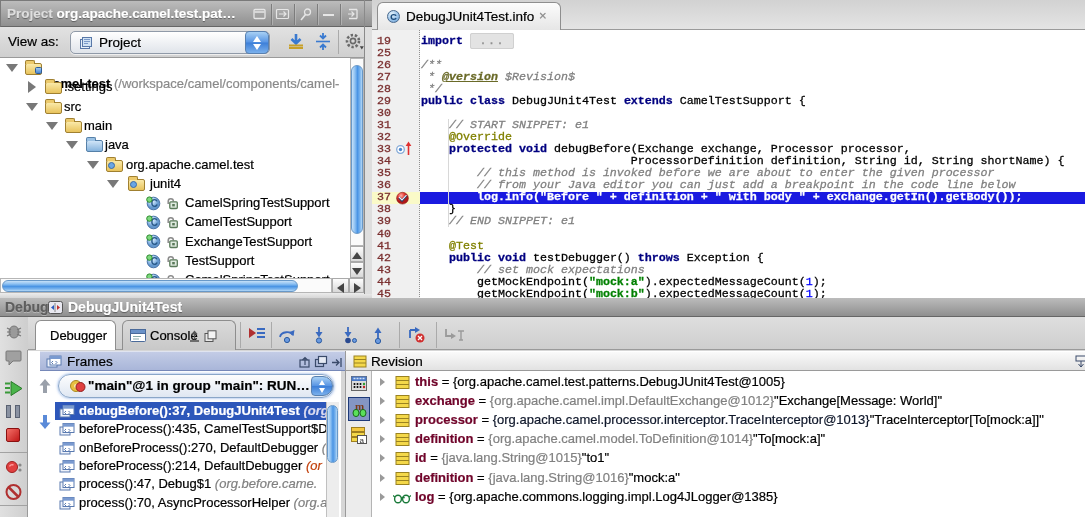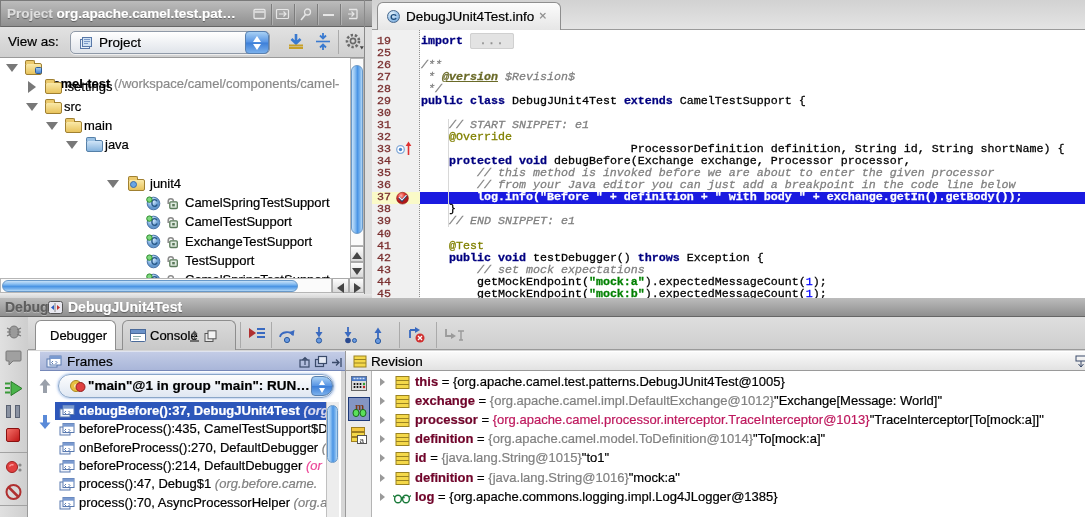--- a/index.html
+++ b/index.html
@@ -115,20 +115,25 @@
 <div class="a" style="left:0;top:57.9px;width:352px;height:19px">
 <div class="a tri-d" style="left:46px;top:6px"></div>
 <div class="fold" style="left:65px;top:5px"></div>
 <span class="a" style="left:84px;top:2px;white-space:nowrap">main</span>
 </div>
 <div class="a" style="left:0;top:77.2px;width:421px;height:19px">
 <div class="a tri-d" style="left:66px;top:6px"></div>
 <div class="fold blue" style="left:86px;top:5px"></div>
 <span class="a" style="left:105px;top:2px;white-space:nowrap">java</span>
 </div>
+<div class="a" style="left:0;top:96.5px;width:352px;height:19px">
+<div class="a tri-d" style="left:87px;top:6px"></div>
+<div class="fold pkg" style="left:106px;top:5px"></div>
+<span class="a" style="left:126px;top:2px;white-space:nowrap">org.apache.camel.test</span>
+</div>
 <div class="a" style="left:0;top:115.8px;width:352px;height:19px">
 <div class="a tri-d" style="left:107px;top:6px"></div>
 <div class="fold pkg" style="left:128px;top:5px"></div>
 <span class="a" style="left:150px;top:2px;white-space:nowrap">junit4</span>
 </div>
 <div class="a" style="left:0;top:135.1px;width:352px;height:19px">
 <svg class="a" style="left:146px;top:2.5px" width="15" height="15">
           <circle cx="7.5" cy="7.5" r="6.3" fill="url(#cg)" stroke="#4a74a8"></circle>
           <text x="4.8" y="11.2" font-size="10" font-weight="bold" fill="#2a5a8a" font-family="Liberation Sans">C</text>
           <circle cx="3.4" cy="3.6" r="2.7" fill="#7ed87e" stroke="#2a8a2a"></circle>
@@ -270,22 +275,22 @@
 <div class="a mono" style="left:49px;top:35.0px;font-size:11.66px;color:#000;-webkit-text-stroke-width:0.28px">
       <div style="height:12.04px;line-height:12.04px;white-space:pre"><span class="k">import</span> <span style="background:#e3e3e3;border-radius:2px;color:#909090;letter-spacing:1.5px;border:1px solid #d0d0d0"> ... </span></div>
       <div style="height:12.04px;line-height:12.04px;white-space:pre">&nbsp;</div>
       <div style="height:12.04px;line-height:12.04px;white-space:pre"><span class="c">/**</span></div>
       <div style="height:12.04px;line-height:12.04px;white-space:pre"><span class="c"> * <b style="text-decoration:underline;color:#6a6a28">@version</b> $Revision$</span></div>
       <div style="height:12.04px;line-height:12.04px;white-space:pre"><span class="c"> */</span></div>
       <div style="height:12.04px;line-height:12.04px;white-space:pre"><span class="k">public class</span> DebugJUnit4Test <span class="k">extends</span> CamelTestSupport {</div>
       <div style="height:12.04px;line-height:12.04px;white-space:pre">&nbsp;</div>
       <div style="height:12.04px;line-height:12.04px;white-space:pre">    <span class="c">// START SNIPPET: e1</span></div>
       <div style="height:12.04px;line-height:12.04px;white-space:pre">    <span class="an">@Override</span></div>
+      <div style="height:12.04px;line-height:12.04px;white-space:pre">    <span class="k">protected void</span> debugBefore(Exchange exchange, Processor processor,</div>
       <div style="height:12.04px;line-height:12.04px;white-space:pre">                              ProcessorDefinition definition, String id, String shortName) {</div>
-      <div style="height:12.04px;line-height:12.04px;white-space:pre">    <span class="k">protected void</span> debugBefore(Exchange exchange, Processor processor,</div>
       <div style="height:12.04px;line-height:12.04px;white-space:pre">        <span class="c">// this method is invoked before we are about to enter the given processor</span></div>
       <div style="height:12.04px;line-height:12.04px;white-space:pre">        <span class="c">// from your Java editor you can just add a breakpoint in the code line below</span></div>
       <div style="height:12.04px;line-height:12.04px;white-space:pre"><span class="w" style="font-weight:bold">        log.info("Before " + definition + " with body " + exchange.getIn().getBody());</span></div>
       <div style="height:12.04px;line-height:12.04px;white-space:pre">    }</div>
       <div style="height:12.04px;line-height:12.04px;white-space:pre">    <span class="c">// END SNIPPET: e1</span></div>
       <div style="height:12.04px;line-height:12.04px;white-space:pre">&nbsp;</div>
       <div style="height:12.04px;line-height:12.04px;white-space:pre">    <span class="an">@Test</span></div>
       <div style="height:12.04px;line-height:12.04px;white-space:pre">    <span class="k">public void</span> testDebugger() <span class="k">throws</span> Exception {</div>
       <div style="height:12.04px;line-height:12.04px;white-space:pre">        <span class="c">// set mock expectations</span></div>
       <div style="height:12.04px;line-height:12.04px;white-space:pre">        getMockEndpoint(<span class="s">"mock:a"</span>).expectedMessageCount(<span class="n">1</span>);</div>
@@ -459,21 +464,21 @@
         </svg>
 <span class="a" style="left:24px;top:1px;white-space:nowrap;color:#000">onBeforeProcess():270, DefaultDebugger <i style="color:#808080">(</i></span>
 </div>
 <div class="a" style="left:27px;top:105.9px;width:271px;height:18.3px;">
 <svg class="a" style="left:4px;top:2px" width="17" height="15">
           <rect x="1" y="5" width="10" height="8" fill="#eef2fa" stroke="#5a7ab0"></rect>
           <rect x="4" y="1.5" width="11" height="9" fill="#fff" stroke="#5a7ab0"></rect>
           <rect x="4" y="1.5" width="11" height="3.2" fill="#7a9ad0"></rect>
           <path d="M7 7l-1.5 1.5L7 10M9.5 7L11 8.5L9.5 10" stroke="#5a7ab0" fill="none"></path>
         </svg>
-<span class="a" style="left:24px;top:1px;white-space:nowrap;color:#000">beforeProcess():214, DefaultDebugger <i style="color:#ec4899">(or</i></span>
+<span class="a" style="left:24px;top:1px;white-space:nowrap;color:#000">beforeProcess():214, DefaultDebugger <i style="color:#c2410c">(or</i></span>
 </div>
 <div class="a" style="left:27px;top:124.2px;width:271px;height:18.3px;">
 <svg class="a" style="left:4px;top:2px" width="17" height="15">
           <rect x="1" y="5" width="10" height="8" fill="#eef2fa" stroke="#5a7ab0"></rect>
           <rect x="4" y="1.5" width="11" height="9" fill="#fff" stroke="#5a7ab0"></rect>
           <rect x="4" y="1.5" width="11" height="3.2" fill="#7a9ad0"></rect>
           <path d="M7 7l-1.5 1.5L7 10M9.5 7L11 8.5L9.5 10" stroke="#5a7ab0" fill="none"></path>
         </svg>
 <span class="a" style="left:24px;top:1px;white-space:nowrap;color:#000">process():47, Debug$1 <i style="color:#808080">(org.before.came.</i></span>
 </div>
@@ -543,21 +548,21 @@
           <path d="M1 4.5h13M1 8.5h13" stroke="#9a8220"></path>
         </svg>
 <span class="a" style="left:42px;top:1px;white-space:nowrap"><b style="color:#70042a">exchange</b> = <span style="color:#808080">{org.apache.camel.impl.DefaultExchange@1012}</span><span style="color:#000">"Exchange[Message: World]"</span></span>
 </div>
 <div class="a" style="left:27px;top:60.2px;width:713px;height:19px">
 <div class="a vtri-r" style="left:7px;top:5px"></div>
 <svg class="a" style="left:22px;top:3px" width="16" height="14">
           <rect x="1" y="0.5" width="13" height="12" fill="#f4d84a" stroke="#9a8220"></rect>
           <path d="M1 4.5h13M1 8.5h13" stroke="#9a8220"></path>
         </svg>
-<span class="a" style="left:42px;top:1px;white-space:nowrap"><b style="color:#70042a">processor</b> = <span style="color:#be185d">{org.apache.camel.processor.interceptor.TraceInterceptor@1013}</span><span style="color:#000">"TraceInterceptor[To[mock:a]]"</span></span>
+<span class="a" style="left:42px;top:1px;white-space:nowrap"><b style="color:#70042a">processor</b> = <span style="color:#0f172a">{org.apache.camel.processor.interceptor.TraceInterceptor@1013}</span><span style="color:#000">"TraceInterceptor[To[mock:a]]"</span></span>
 </div>
 <div class="a" style="left:27px;top:79.3px;width:713px;height:19px">
 <div class="a vtri-r" style="left:7px;top:5px"></div>
 <svg class="a" style="left:22px;top:3px" width="16" height="14">
           <rect x="1" y="0.5" width="13" height="12" fill="#f4d84a" stroke="#9a8220"></rect>
           <path d="M1 4.5h13M1 8.5h13" stroke="#9a8220"></path>
         </svg>
 <span class="a" style="left:42px;top:1px;white-space:nowrap"><b style="color:#70042a">definition</b> = <span style="color:#808080">{org.apache.camel.model.ToDefinition@1014}</span><span style="color:#000">"To[mock:a]"</span></span>
 </div>
 <div class="a" style="left:27px;top:98.4px;width:713px;height:19px">

